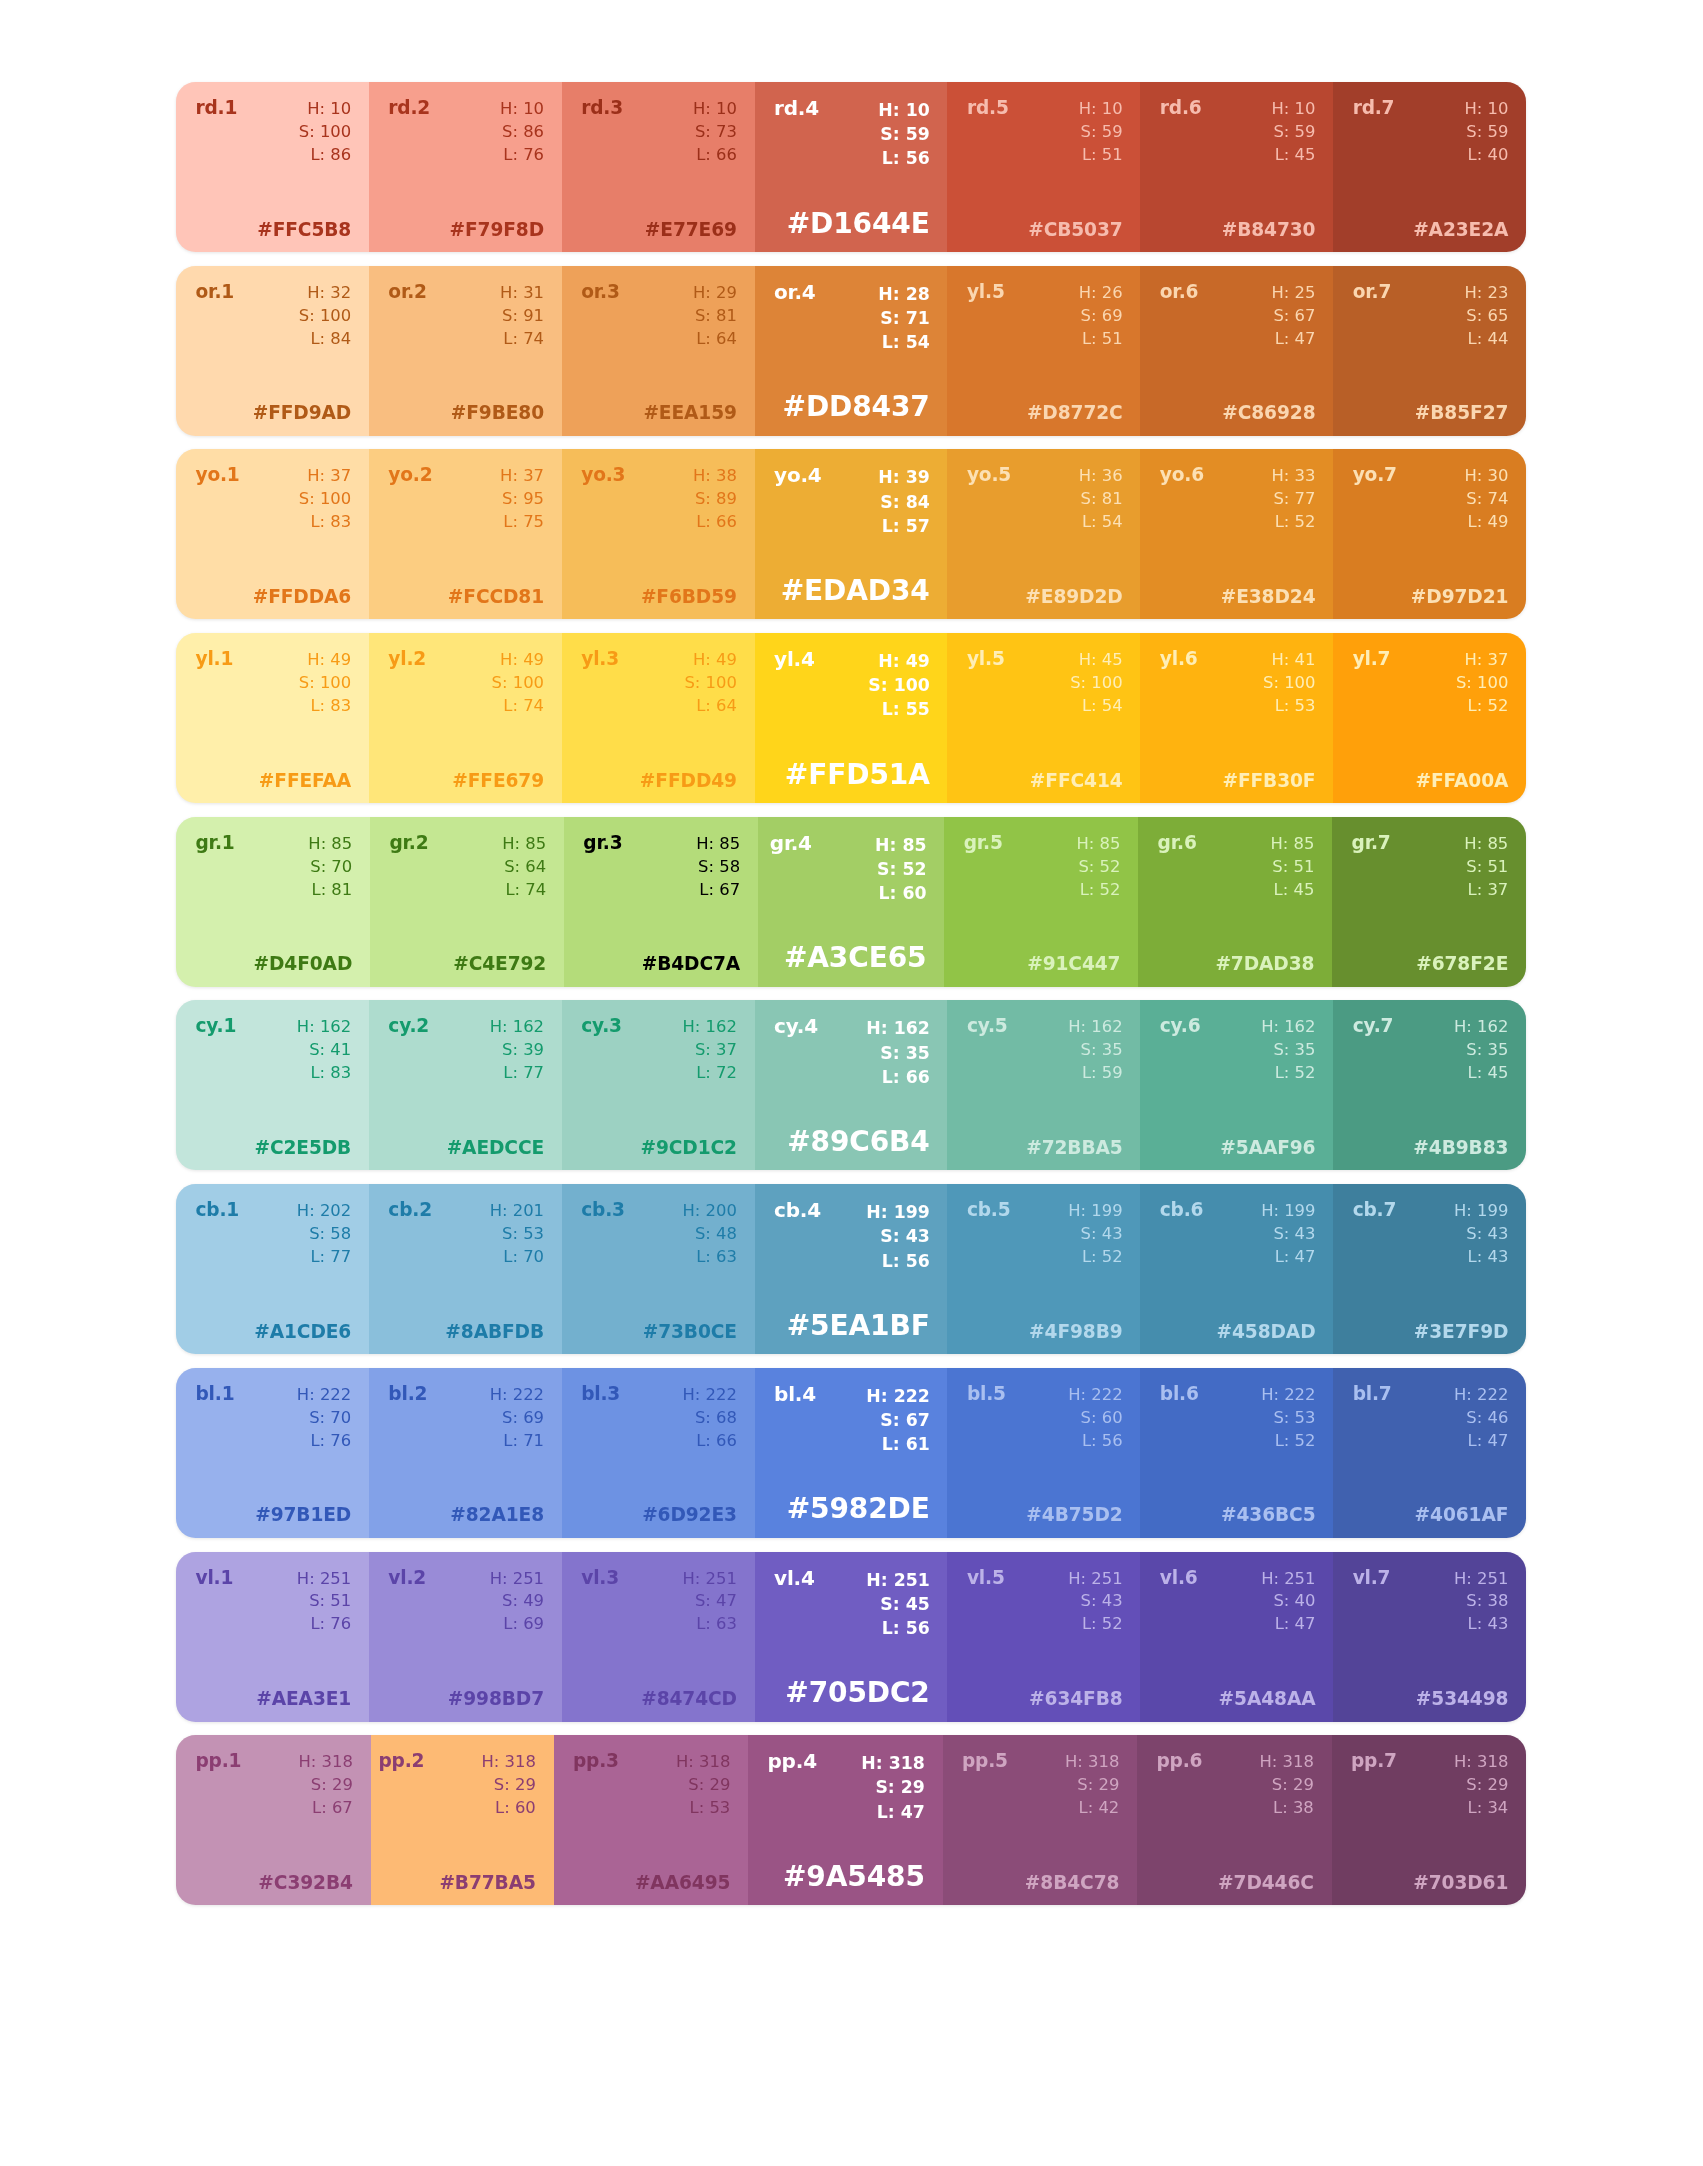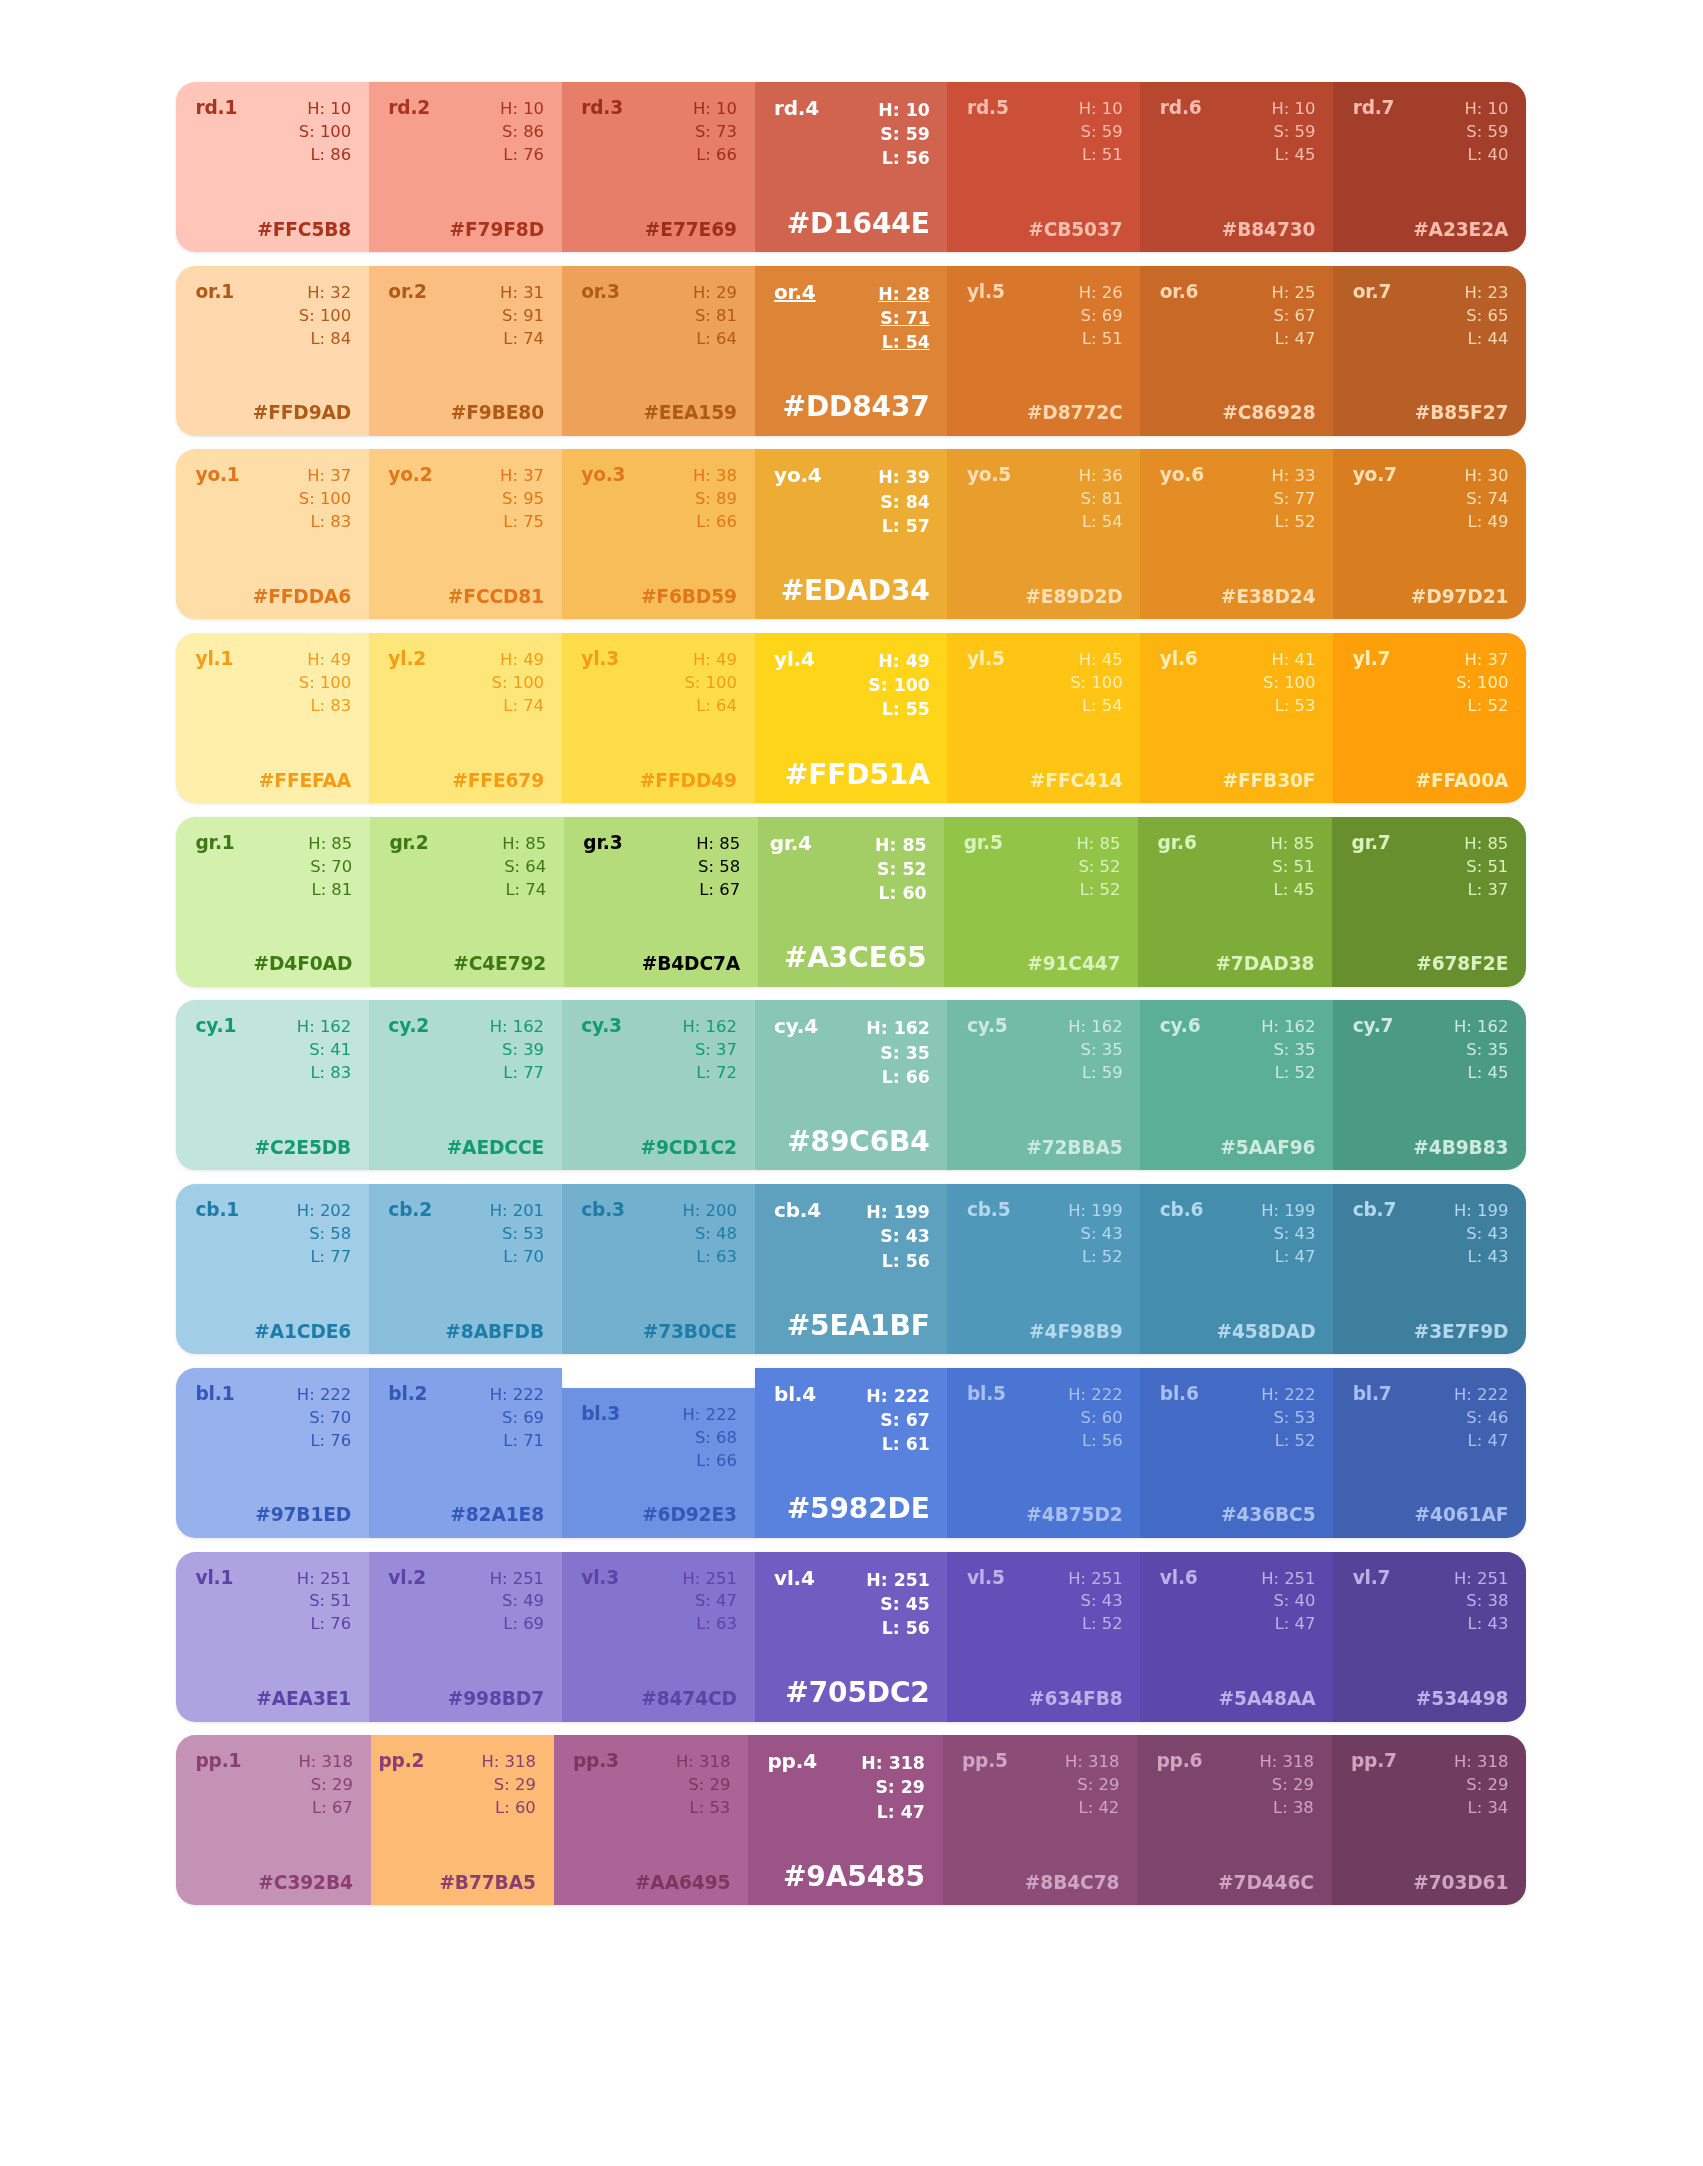--- a/index.html
+++ b/index.html
@@ -174,21 +174,21 @@
         <div class="sw-top">
           <div class="sw-name">or.3</div>
           <div class="sw-hsl">
             <div>H: 29</div>
             <div>S: 81</div>
             <div>L: 64</div>
           </div>
         </div>
         <div class="sw-hex">#EEA159</div>
       </div>
-      <div class="swatch key" style="background: rgb(221, 132, 55); color: rgb(255, 255, 255); text-decoration: underline;">
+      <div class="swatch key" style="background: rgb(221, 132, 55); color: rgb(255, 255, 255);">
         <div class="sw-top">
           <div class="sw-name">or.4</div>
           <div class="sw-hsl">
             <div>H: 28</div>
             <div>S: 71</div>
             <div>L: 54</div>
           </div>
         </div>
         <div class="sw-hex">#DD8437</div>
       </div>
@@ -637,21 +637,21 @@
         <div class="sw-top">
           <div class="sw-name">bl.2</div>
           <div class="sw-hsl">
             <div>H: 222</div>
             <div>S: 69</div>
             <div>L: 71</div>
           </div>
         </div>
         <div class="sw-hex">#82A1E8</div>
       </div>
-      <div class="swatch" style="background: rgb(109, 146, 227); color: rgb(50, 88, 184); margin-top: 20px;">
+      <div class="swatch" style="background: rgb(109, 146, 227); color: rgb(50, 88, 184);">
         <div class="sw-top">
           <div class="sw-name">bl.3</div>
           <div class="sw-hsl">
             <div>H: 222</div>
             <div>S: 68</div>
             <div>L: 66</div>
           </div>
         </div>
         <div class="sw-hex">#6D92E3</div>
       </div>

